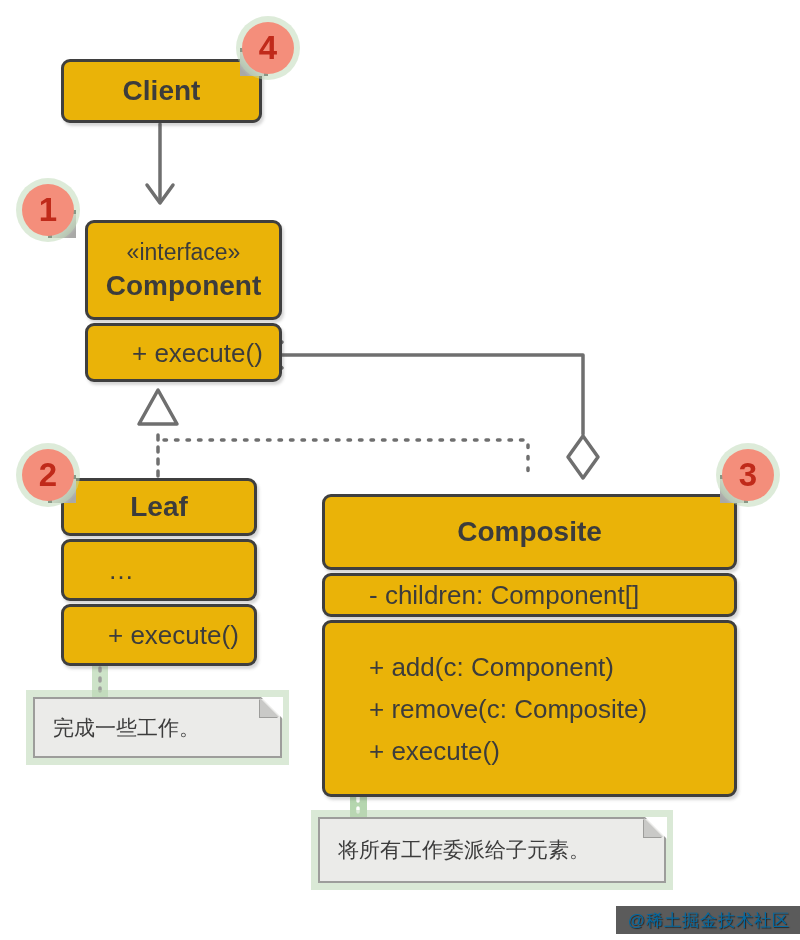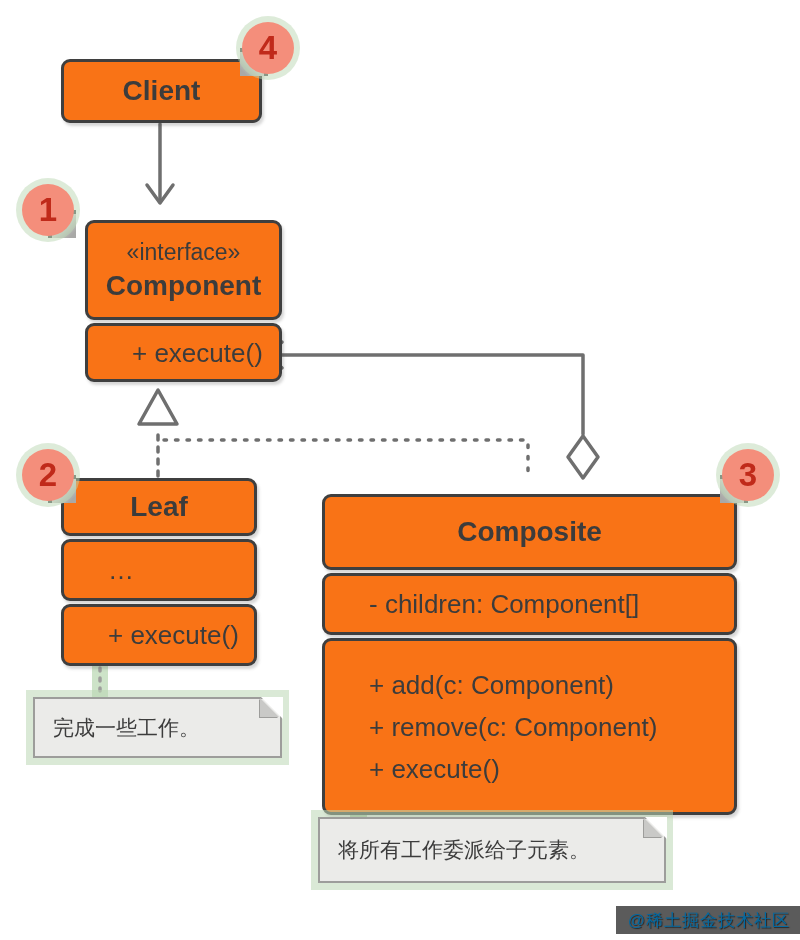--- a/index.html
+++ b/index.html
@@ -6,21 +6,21 @@
   .stage{
     position:relative;width:800px;height:940px;overflow:hidden;background:#ffffff;
     font-family:"Liberation Sans","DejaVu Sans",sans-serif;color:#3c3c3c;
   }
   
   .connectors{position:absolute;left:0;top:0;width:800px;height:940px;z-index:1;}
 
   
   .uml-class{position:absolute;z-index:2;display:flex;flex-direction:column;gap:3px;}
   .uml-section{
-    background:#f97316;border:3.5px solid #3f3f3f;border-radius:9px;
+    background:#eab308;border:3.5px solid #3f3f3f;border-radius:9px;
     box-shadow:2px 3px 3px rgba(70,70,70,0.22);
     box-sizing:border-box;display:flex;flex-direction:column;justify-content:center;
   }
   .uml-title{font-weight:bold;font-size:28px;text-align:center;}
   .uml-stereotype{font-size:23px;font-weight:normal;text-align:center;margin-bottom:4px;}
   .uml-member{font-size:26px;text-align:left;padding-left:16px;line-height:42px;white-space:nowrap;margin-left:28px;}
 
   
   .badge{
     position:absolute;z-index:4;width:52px;height:52px;border-radius:50%;
@@ -110,26 +110,26 @@
     </div>
     <div class="uml-section" style="height:62px;">
       <div class="uml-member">+ execute()</div>
     </div>
   </div>
 
   <div class="uml-class" style="left:322px;top:480px;width:415px;">
     <div class="uml-section" style="height:76px;margin-top:14px;">
       <div class="uml-title">Composite</div>
     </div>
-    <div class="uml-section" style="height:62px;">
+    <div class="uml-section" style="height:44px;">
       <div class="uml-member">- children: Component[]</div>
     </div>
     <div class="uml-section" style="height:177px;padding:4px 0;">
       <div class="uml-member">+ add(c: Component)</div>
-      <div class="uml-member">+ remove(c: Component)</div>
+      <div class="uml-member">+ remove(c: Composite)</div>
       <div class="uml-member">+ execute()</div>
     </div>
   </div>
 
   <div class="curl curl-bl" style="left:240px;top:48px;"></div>
   <div class="curl curl-br" style="left:48px;top:210px;"></div>
   <div class="curl curl-br" style="left:48px;top:475px;"></div>
   <div class="curl curl-bl" style="left:720px;top:475px;"></div>
 
   <div class="badge" style="left:242px;top:22px;">4</div>

